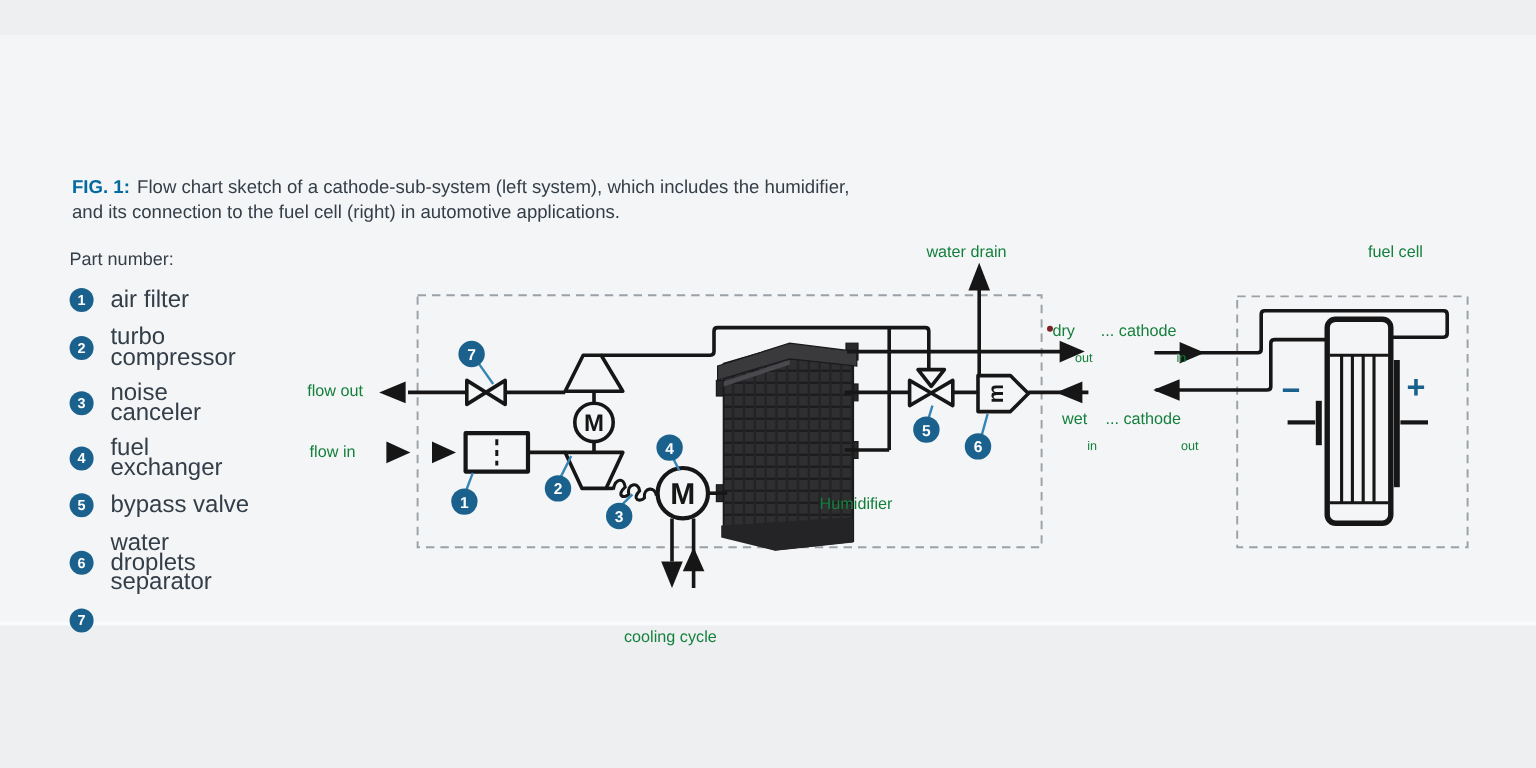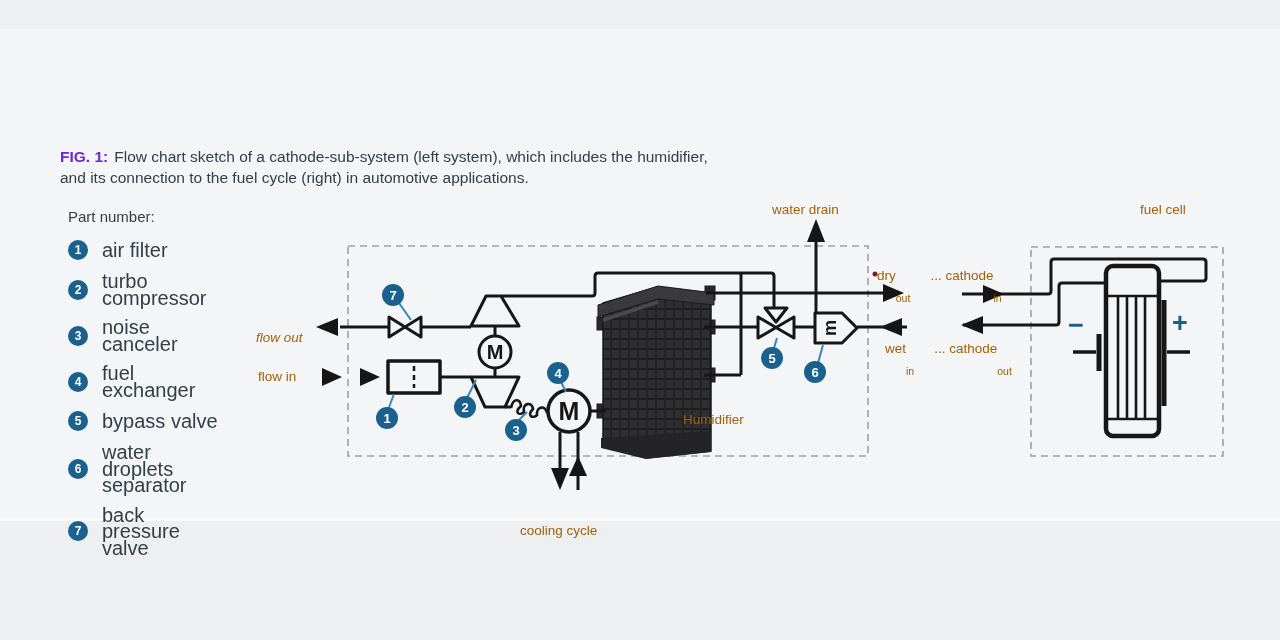--- a/index.html
+++ b/index.html
@@ -1,29 +1,29 @@
 <!DOCTYPE html>
 <html><head>
 <meta charset="utf-8">
 <style>
   html,body{margin:0;padding:0;background:#edeff1;font-family:"Liberation Sans",sans-serif;}
   .page{position:relative;width:1280px;height:640px;background:#edeff1;overflow:hidden;}
   .band{position:absolute;left:0;top:29px;width:1280px;height:489px;background:#f4f5f6;border-bottom:3px solid #fafbfc;}
   .caption{position:absolute;left:60px;top:146px;width:780px;font-size:15.5px;line-height:21px;color:#333e48;font-weight:500;}
-  .caption .prefix{color:#6d28d9;font-weight:700;margin-right:6px;}
-  .legend{position:absolute;left:58px;top:208px;width:210px;color:#333e48;margin-left:10px;}
+  .caption .prefix{color:#0369a1;font-weight:700;margin-right:6px;}
+  .legend{position:absolute;left:58px;top:208px;width:210px;color:#333e48;}
   .legend-title{font-size:15px;margin-bottom:15px;}
   .legend-row{display:flex;align-items:center;margin-bottom:13px;}
   .badge{background:#1b618d;color:#ffffff;border-radius:50%;display:flex;align-items:center;justify-content:center;font-weight:700;flex:0 0 auto;}
   .legend-row .badge{width:20px;height:20px;font-size:12px;margin-right:14px;}
   .legend-label{font-size:20px;line-height:16.5px;width:125px;}
   .dbadge{position:absolute;width:22px;height:22px;font-size:13px;z-index:5;}
-  .lbl{position:absolute;font-size:13.5px;color:#a16207;white-space:nowrap;z-index:4;}
+  .lbl{position:absolute;font-size:13.5px;color:#15803d;white-space:nowrap;z-index:4;}
   .lbl .sub{font-size:10.5px;position:relative;top:22px;}
-  .lbl .mid{margin-left:20px;}
+  .lbl .mid{margin-left:7px;}
   .terminal{position:absolute;font-size:27px;font-weight:700;color:#1b618d;z-index:4;line-height:20px;}
   svg{position:absolute;left:0;top:0;z-index:2;}
   svg text{font-family:"Liberation Sans",sans-serif;}
 </style>
 </head>
 <body>
 
 <div class="page">
   <div class="band"></div>
 
@@ -123,21 +123,21 @@
       <path d="M561,382 L566,392"></path>
       <path d="M774,348 L777,338"></path>
       <path d="M818,363 L823,345"></path>
     </g>
 
     <circle cx="875" cy="274" r="2.5" fill="#7b2125"></circle>
   </svg>
 
   <div class="caption">
     <div><span class="prefix">FIG. 1:</span><span>Flow chart sketch of a cathode-sub-system (left system), which includes the humidifier,</span></div>
-    <div>and its connection to the fuel cycle (right) in automotive applications.</div>
+    <div>and its connection to the fuel cell (right) in automotive applications.</div>
   </div>
 
   <div class="legend">
     <div class="legend-title">Part number:</div>
     <div class="legend-row">
       <div class="badge">1</div>
       <div class="legend-label">air filter</div>
     </div>
     <div class="legend-row">
       <div class="badge">2</div>
@@ -154,27 +154,26 @@
     <div class="legend-row">
       <div class="badge">5</div>
       <div class="legend-label">bypass valve</div>
     </div>
     <div class="legend-row">
       <div class="badge">6</div>
       <div class="legend-label">water droplets separator</div>
     </div>
     <div class="legend-row">
       <div class="badge">7</div>
-      <div class="legend-label">back pressure valve</div>
     </div>
   </div>
 
   <div class="lbl" style="left:772px;top:202px;">water drain</div>
   <div class="lbl" style="left:1100px;top:202px;margin-left:40px;">fuel cell</div>
-  <div class="lbl" style="left:256px;top:330px;font-style:italic;">flow out</div>
+  <div class="lbl" style="left:256px;top:318px;">flow out</div>
   <div class="lbl" style="left:258px;top:369px;">flow in</div>
   <div class="lbl" style="left:683px;top:412px;">Humidifier</div>
   <div class="lbl" style="left:520px;top:495px;margin-top:28px;">cooling cycle</div>
 
   <div class="lbl" style="left:877px;top:268px;">
     <span>dry</span><span class="sub">out</span><span class="mid">... cathode</span><span class="sub">in</span>
   </div>
   <div class="lbl" style="left:885px;top:341px;">
     <span>wet</span><span class="sub">in</span><span class="mid">... cathode</span><span class="sub">out</span>
   </div>

